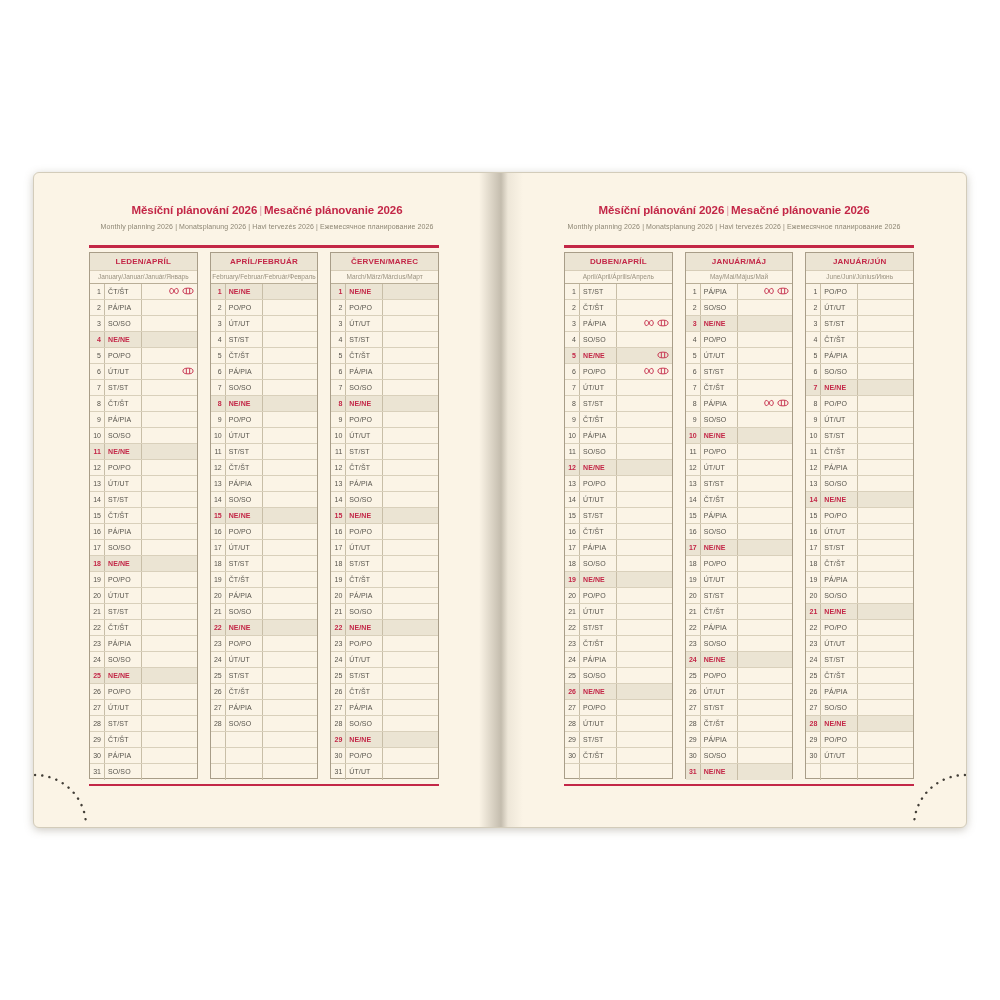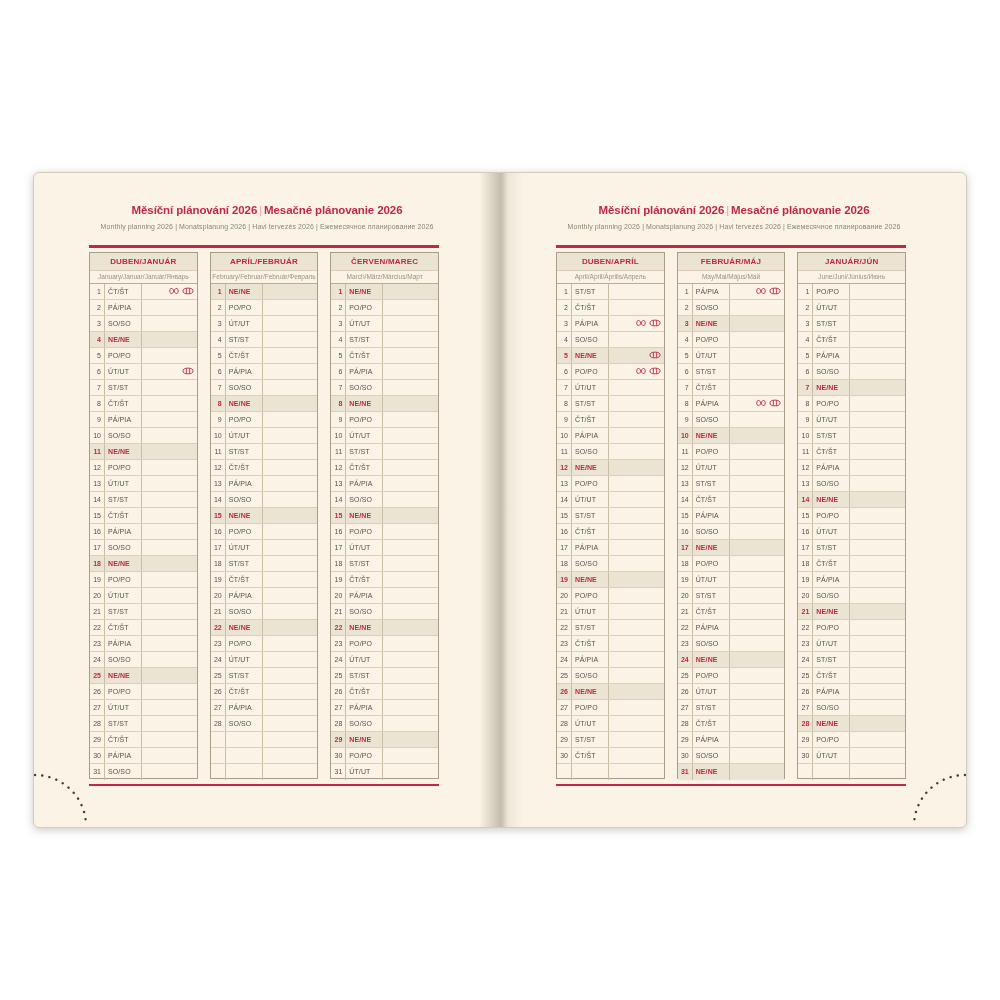--- a/index.html
+++ b/index.html
@@ -20,21 +20,21 @@
   .page { position: absolute; top: 0; width: 467px; height: 100%; }
   .page.left  { left: 0; }
   .page.right { left: 467px; }
 
   .page-header { position: absolute; top: 31px; left: 0; right: 1px; text-align: center; }
   .title { font-size: 11.5px; font-weight: bold; color: var(--accent, #c32747); letter-spacing: -0.1px; }
   .title .sep { color: #dd9fab; font-weight: normal; padding: 0 2px; }
   .subtitle { margin-top: 7px; font-size: 7px; color: #8d8674; letter-spacing: 0.1px; }
 
   .content { position: absolute; top: 72px; left: 55px; width: 350px; }
-  .page.right .content { left: 55px; }
+  .page.right .content { left: 63px; }
   .rule { height: 2.5px; background: var(--accent, #c32747); }
   .rule.bottom { margin-top: 5px; }
   .months { display: flex; gap: 12px; margin-top: 4px; height: 527px; }
 
   .month { flex: 1; border: 1px solid #a89d88; display: flex; flex-direction: column; }
   .month-name {
     height: 18px; line-height: 17px; text-align: center;
     background: var(--band, #ece5d4); color: var(--accent, #c32747);
     font-weight: bold; font-size: 8px; letter-spacing: 0.2px;
     border-bottom: 1px solid #d7cdb8;
@@ -69,21 +69,21 @@
     <div class="page-header">
       <div class="title">
         <span>Měsíční plánování 2026</span><span class="sep">|</span><span>Mesačné plánovanie 2026</span>
       </div>
       <div class="subtitle">Monthly planning 2026 | Monatsplanung 2026 | Havi tervezés 2026 | Ежемесячное планирование 2026</div>
     </div>
     <div class="content">
       <div class="rule top"></div>
       <div class="months">
   <div class="month">
-    <div class="month-name">DUBEN/JANUÁR</div>
+    <div class="month-name">LEDEN/APRÍL</div>
     <div class="month-langs">January/Januar/Január/Январь</div>
     <div class="month-rows">
               <div class="day-row">
                 <div class="num">1</div>
                 <div class="day">ČT/ŠT</div>
                 <div class="notes">
                   <span class="holiday-icon">
                     <svg width="12" height="8" viewBox="0 0 13 8">
                       <path d="M6.5 4 C5.4 1.5 4.4 1.1 3.2 1.3 C1.4 1.6 1.4 6.4 3.2 6.7 C4.4 6.9 5.4 6.5 6.5 4 C7.6 1.5 8.6 1.1 9.8 1.3 C11.6 1.6 11.6 6.4 9.8 6.7 C8.6 6.9 7.6 6.5 6.5 4 Z" fill="none" stroke="#c32747" stroke-width="1"></path>
                     </svg>
@@ -786,21 +786,21 @@
               </div>
               <div class="day-row empty">
                 <div class="num"></div>
                 <div class="day"></div>
                 <div class="notes"></div>
               </div>
             </div>
   </div>
 
   <div class="month">
-    <div class="month-name">FEBRUÁR/MÁJ</div>
+    <div class="month-name">JANUÁR/MÁJ</div>
     <div class="month-langs">May/Mai/Május/Май</div>
     <div class="month-rows">
               <div class="day-row">
                 <div class="num">1</div>
                 <div class="day">PÁ/PIA</div>
                 <div class="notes">
                   <span class="holiday-icon">
                     <svg width="12" height="8" viewBox="0 0 13 8">
                       <path d="M6.5 4 C5.4 1.5 4.4 1.1 3.2 1.3 C1.4 1.6 1.4 6.4 3.2 6.7 C4.4 6.9 5.4 6.5 6.5 4 C7.6 1.5 8.6 1.1 9.8 1.3 C11.6 1.6 11.6 6.4 9.8 6.7 C8.6 6.9 7.6 6.5 6.5 4 Z" fill="none" stroke="#c32747" stroke-width="1"></path>
                     </svg>

